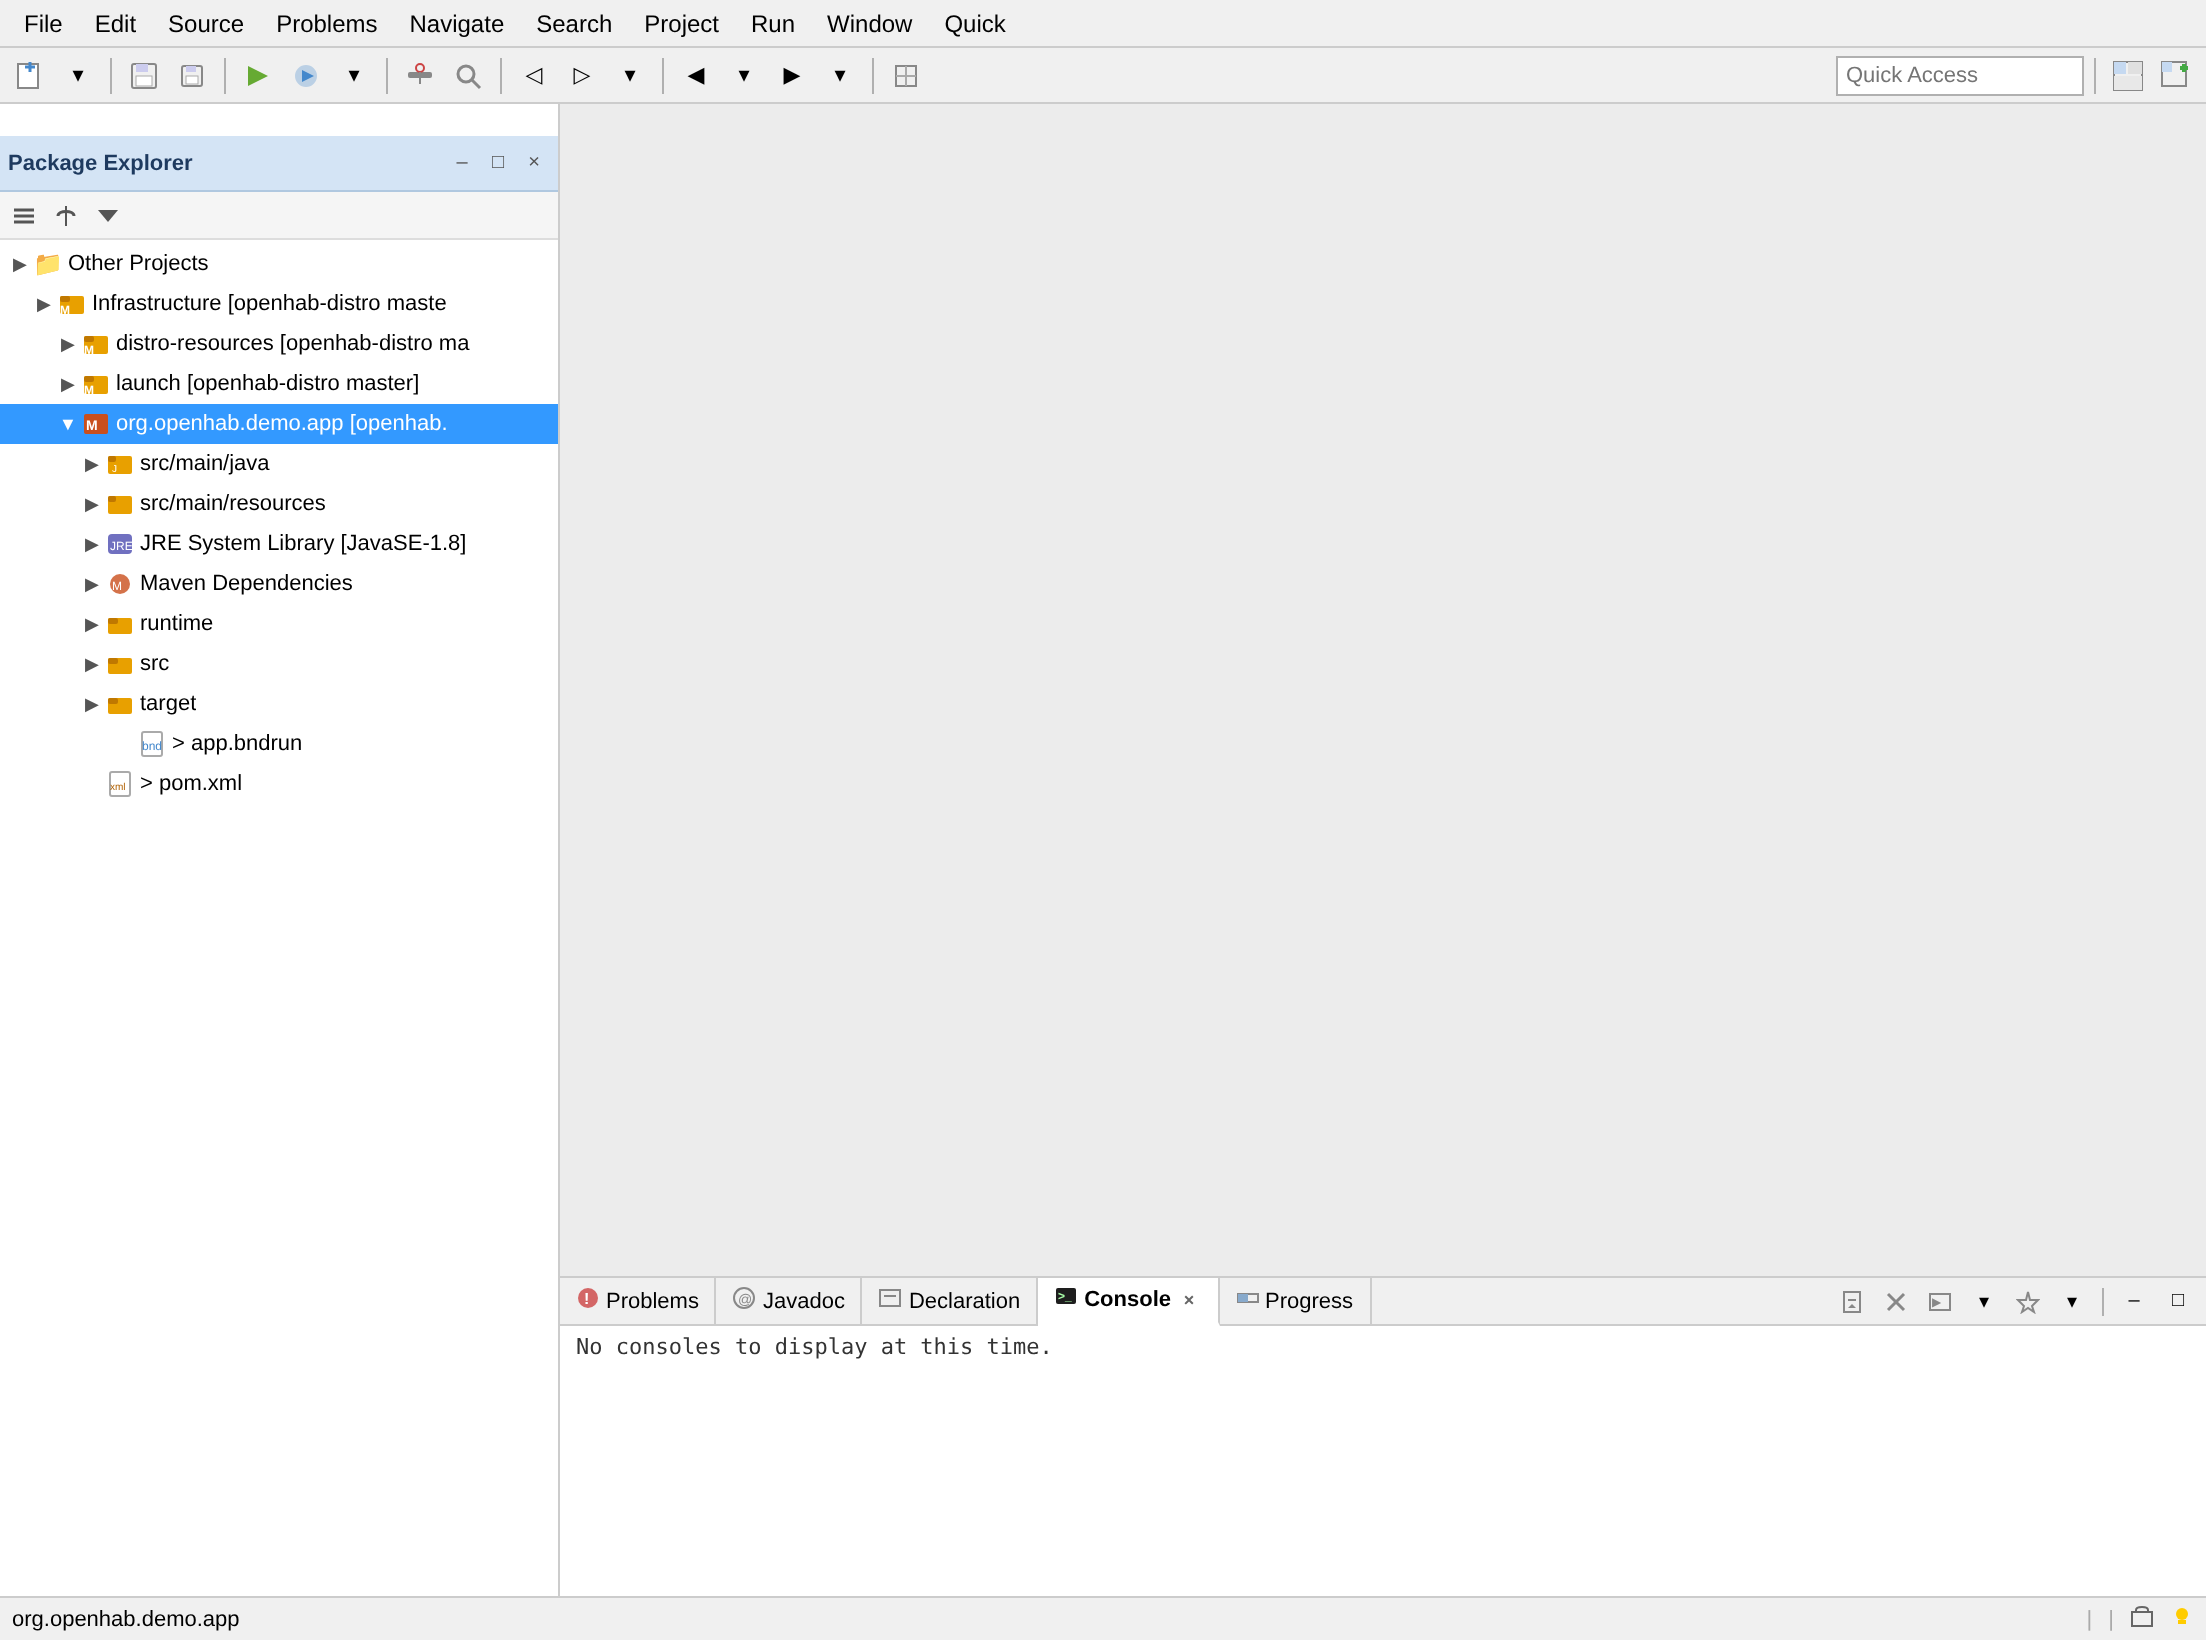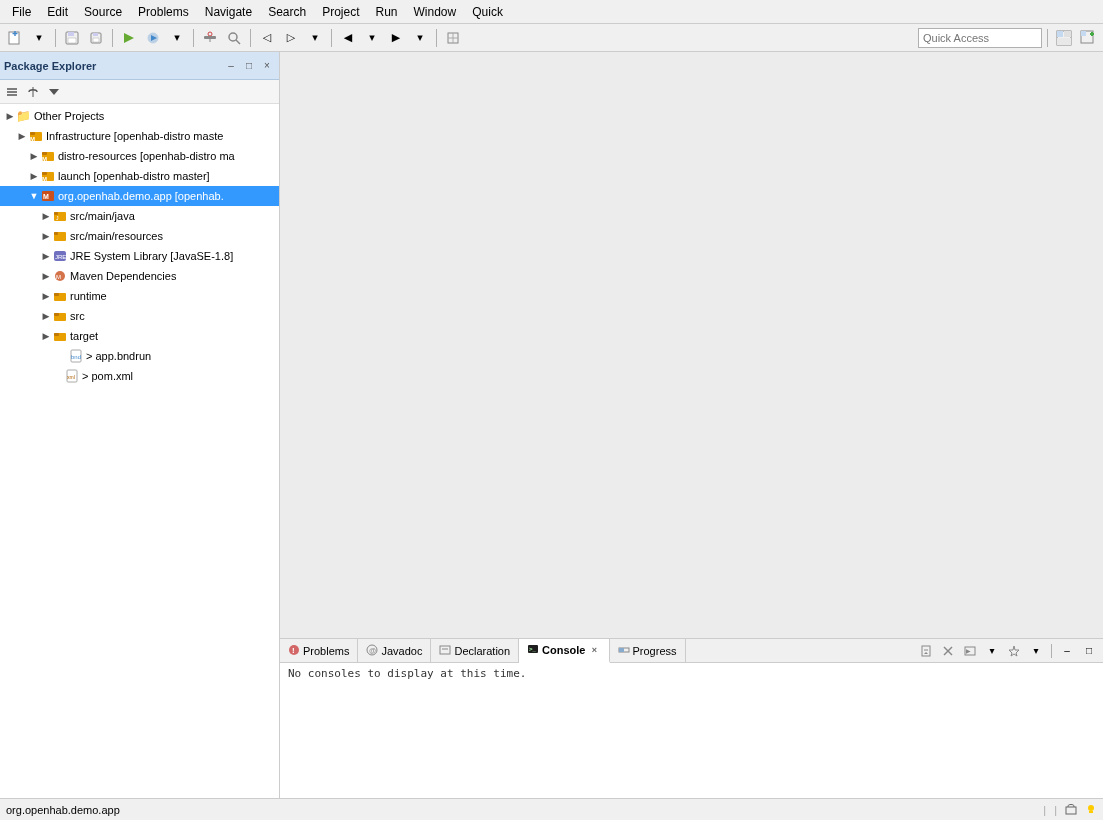--- a/index.html
+++ b/index.html
@@ -92,20 +92,21 @@
       background: white;
       overflow: hidden;
     }
     #pe-titlebar {
       display: flex;
       align-items: center;
       background: #d4e4f5;
       border-bottom: 1px solid #b0c8e0;
       height: 28px;
       padding: 0 4px;
+      margin-top: 16px;
     }
     #pe-title {
       flex: 1;
       font-size: 11px;
       font-weight: bold;
       color: #1e3a5f;
     }
     #pe-titlebar-icons {
       display: flex;
       gap: 2px;
@@ -557,21 +558,21 @@
           <span class="tree-arrow" style="visibility:hidden;">▶</span>
           <span class="tree-icon">
             <svg width="14" height="14" viewBox="0 0 14 14">
                 <rect x="2" y="1" width="10" height="12" fill="white" stroke="#aaa" rx="1"></rect>
                 <text x="2" y="10" font-size="6" fill="#4488cc">bnd</text>
               </svg>
           </span>
           <span class="tree-label">&gt; app.bndrun</span>
         </div>
 
-        <div class="tree-item" style="padding-left:52px;">
+        <div class="tree-item" style="padding-left:40px;">
           <span class="tree-arrow" style="visibility:hidden;">▶</span>
           <span class="tree-icon">
             <svg width="14" height="14" viewBox="0 0 14 14">
                 <rect x="2" y="1" width="10" height="12" fill="white" stroke="#aaa" rx="1"></rect>
                 <text x="2" y="10" font-size="5" fill="#b06000">xml</text>
               </svg>
           </span>
           <span class="tree-label">&gt; pom.xml</span>
         </div>
       </div>

